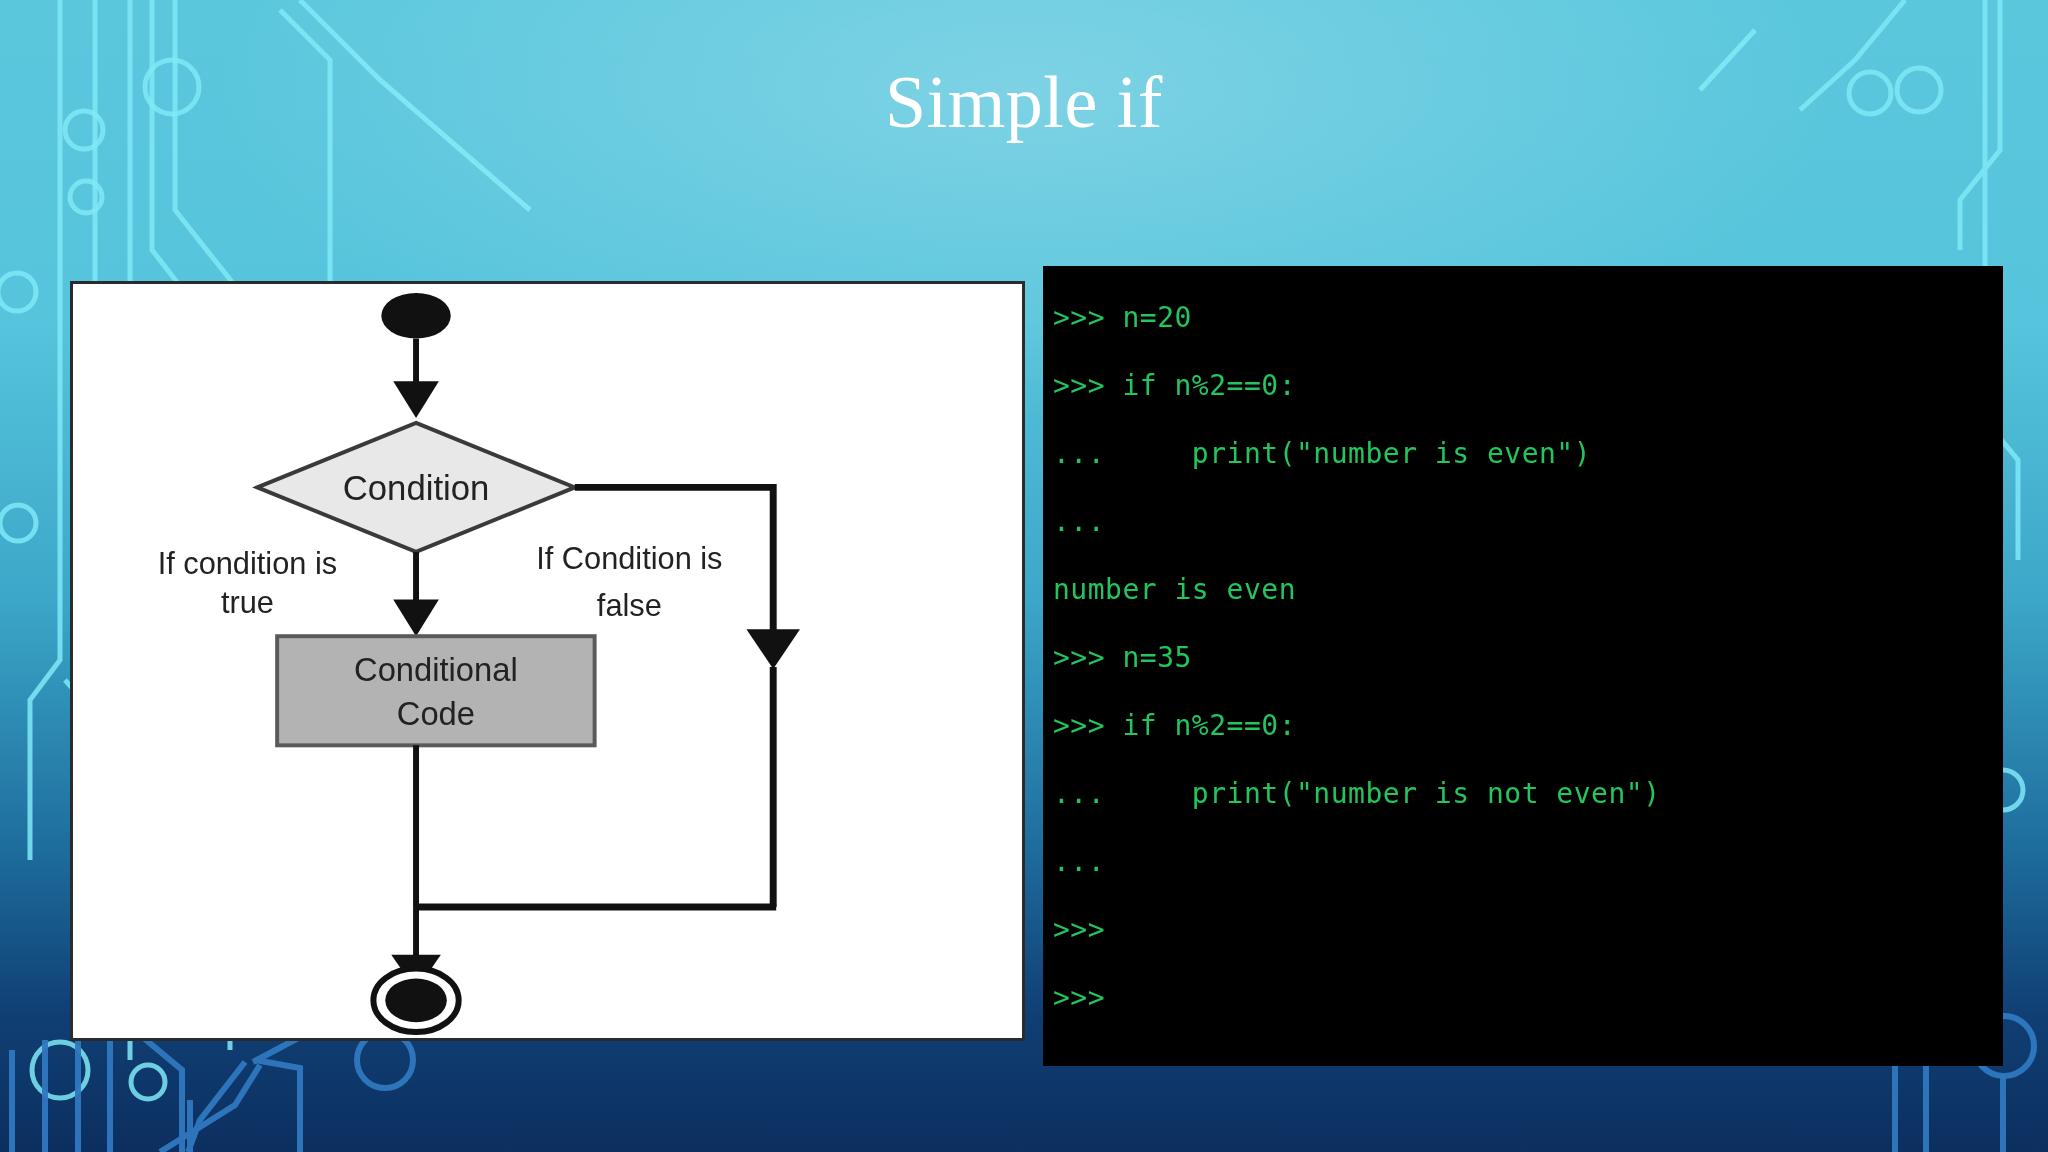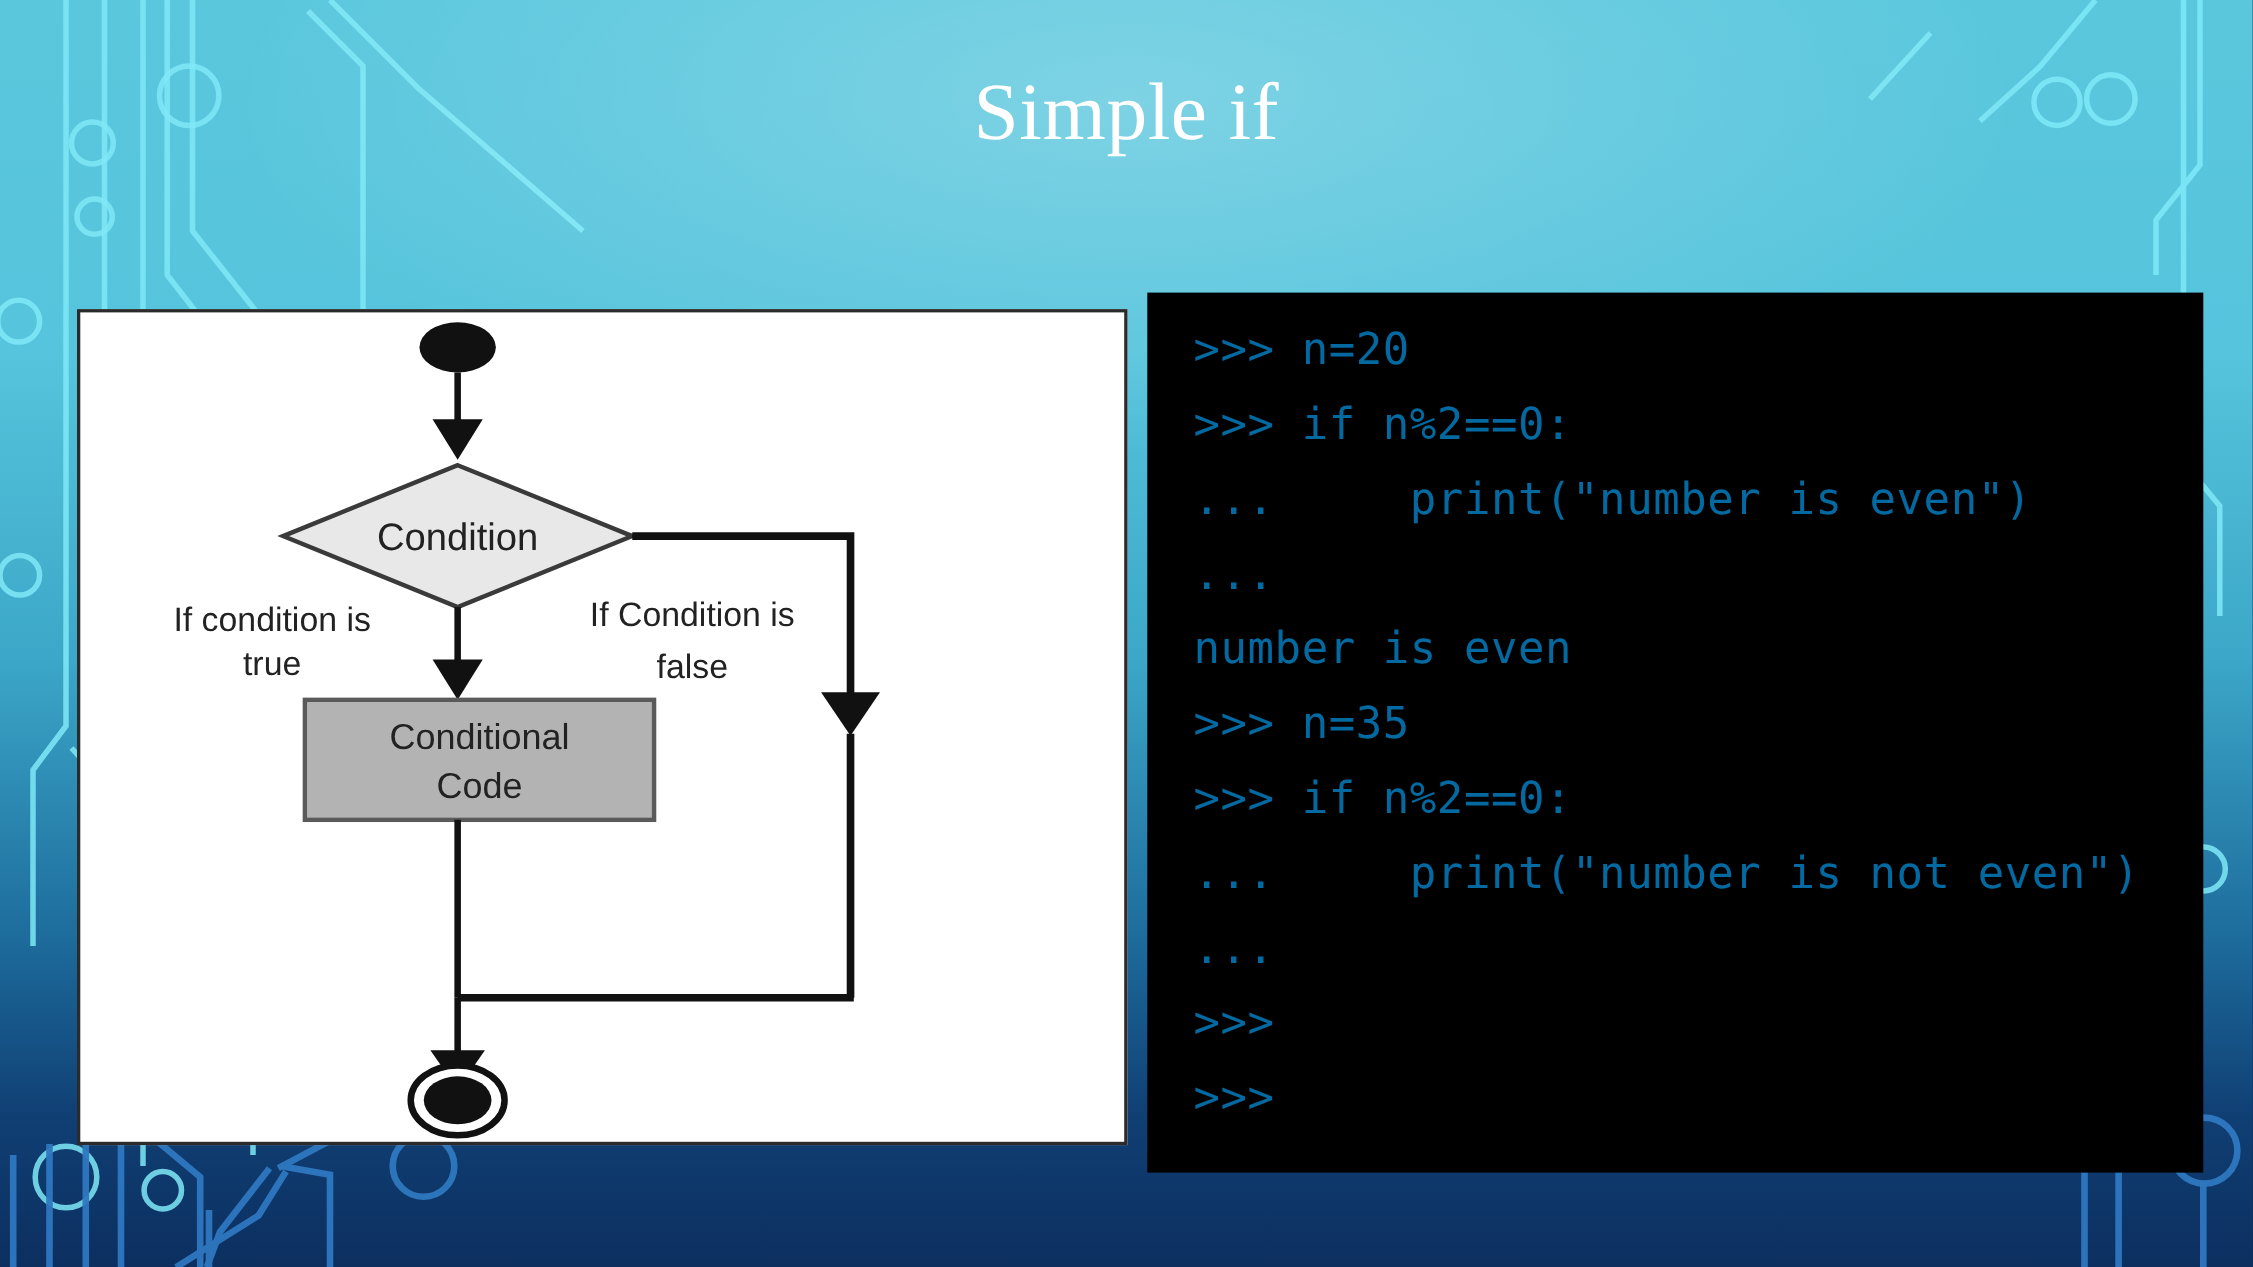--- a/index.html
+++ b/index.html
@@ -61,26 +61,25 @@
     position:absolute;
     left:1043px; top:266px;
     width:960px; height:800px;
     background:#000000;
     z-index:4;
     padding:18px 0 0 10px;
     overflow:hidden;
   }
   #terminal-lines{
     font-family:"DejaVu Sans Mono","Liberation Mono",monospace;
-    font-size:40px;
+    font-size:28px;
     line-height:68px;
-    color:#0369a1;
+    color:#22c55e;
     white-space:pre;
     letter-spacing:.5px;
-    margin-left:32px;
   }
   .term-line{ white-space:pre; }
 </style>
 </head>
 <body>
 
 <div id="slide">
 
   <svg class="circuit" viewBox="0 0 2048 1152" preserveAspectRatio="none">
     <g fill="none" stroke="#7fe9f7" stroke-width="5" opacity="0.85">

